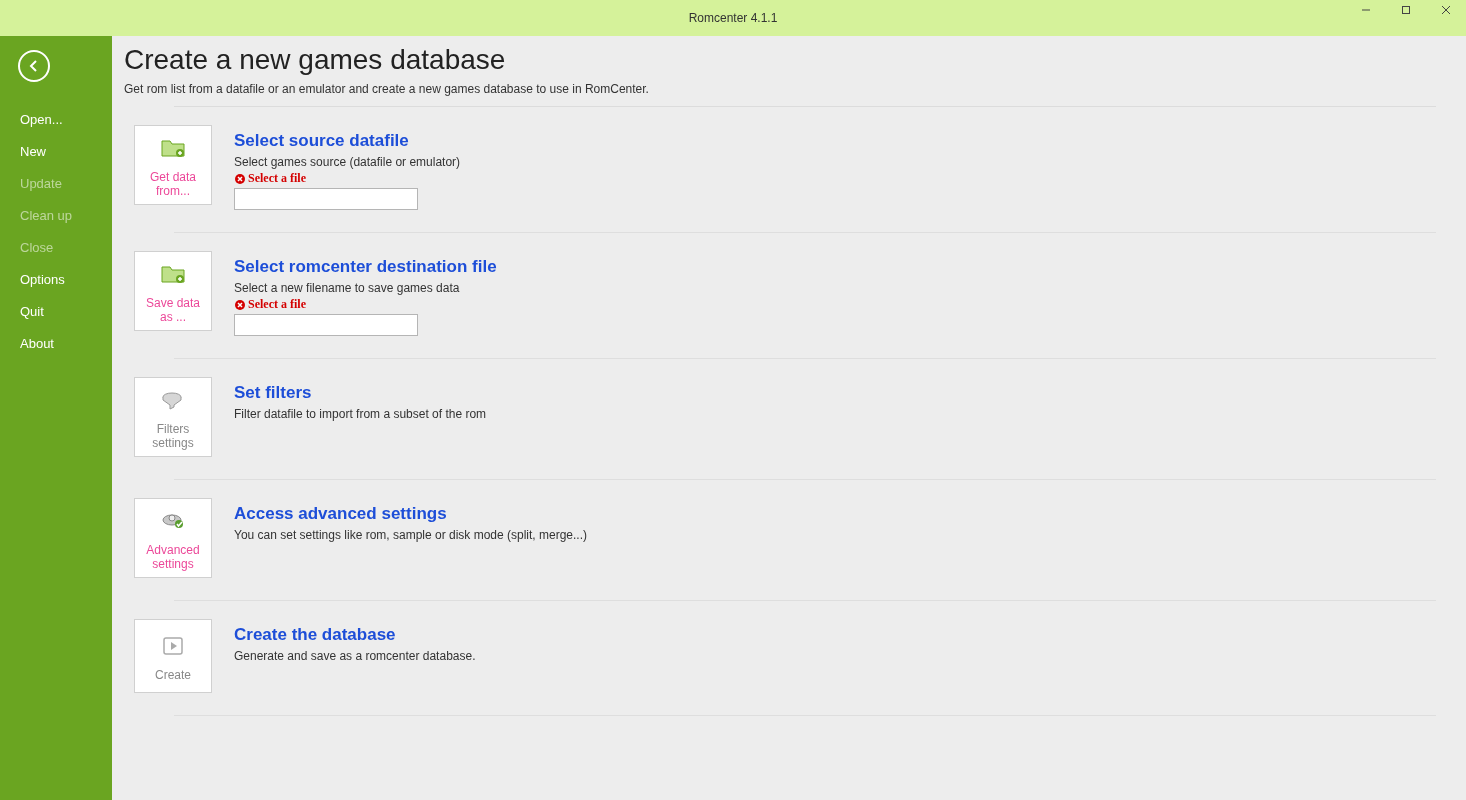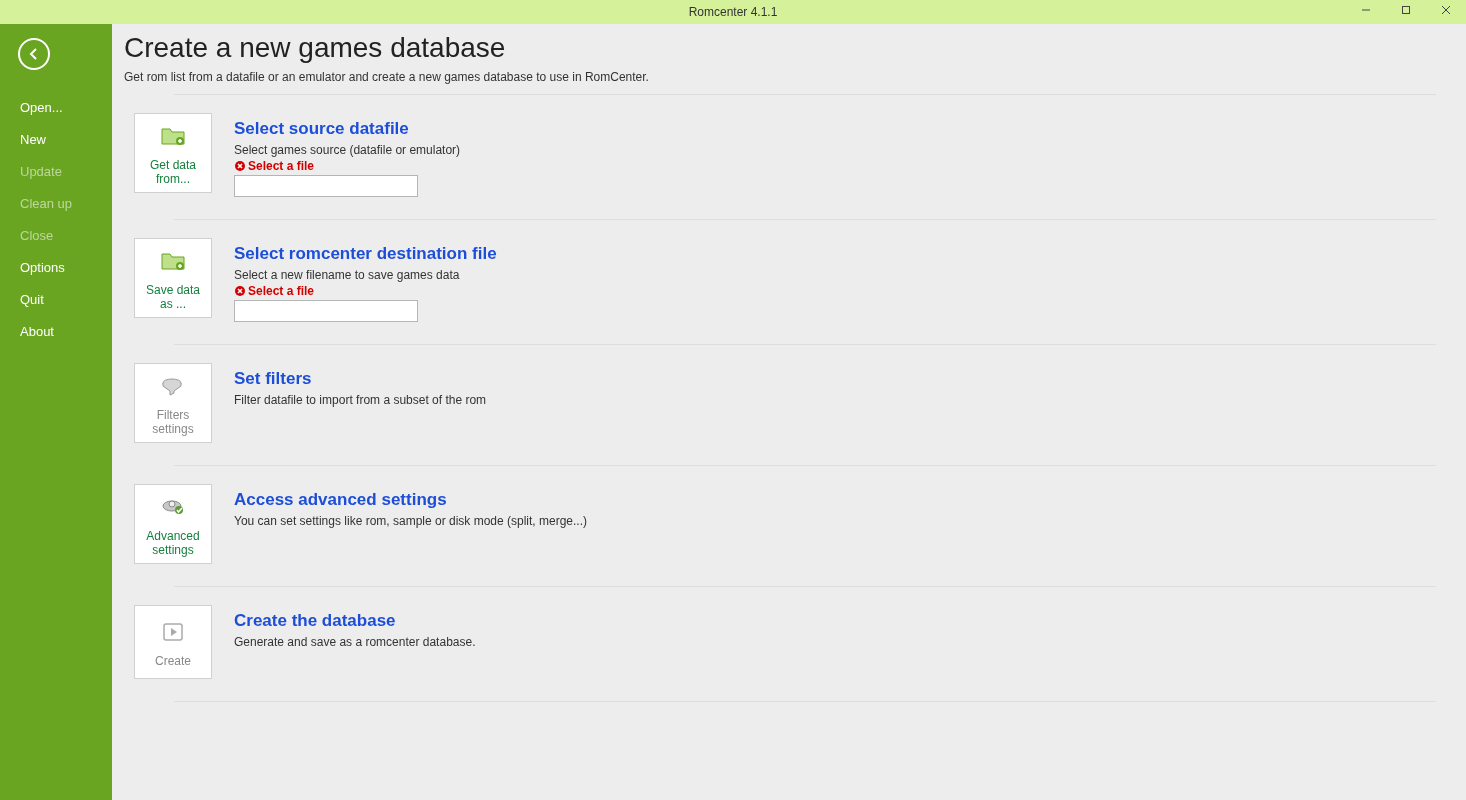--- a/index.html
+++ b/index.html
@@ -8,21 +8,21 @@
     font-size: 13px;
     color: #222;
     background: #6aa521;
     width: 1466px;
     height: 800px;
     overflow: hidden;
     display: flex;
     flex-direction: column;
   }
   .titlebar {
-    height: 24px;
+    height: 36px;
     background: #d5f29a;
     display: flex;
     align-items: center;
     justify-content: center;
     position: relative;
     font-size: 12px;
     color: #333;
   }
   .titlebar .win-controls {
     position: absolute;
@@ -115,21 +115,21 @@
     background: #fff;
     border: 1px solid #d0d0d0;
     display: flex;
     flex-direction: column;
     align-items: center;
     justify-content: center;
     padding: 8px 4px 6px 4px;
     text-align: center;
     font-size: 12px;
     line-height: 14px;
-    color: #15803d;
+    color: #ec4899;
     cursor: pointer;
   }
   .card-btn.disabled { color: #888; cursor: default; }
   .card-btn .icon-slot {
     height: 28px;
     margin-bottom: 8px;
     display: flex;
     align-items: center;
     justify-content: center;
   }
@@ -149,20 +149,21 @@
     margin-bottom: 2px;
   }
   .error-line {
     color: #d40000;
     font-weight: 600;
     font-size: 12px;
     display: flex;
     align-items: center;
     gap: 2px;
     margin-bottom: 2px;
+    font-family: Liberation Serif, serif;
   }
   .text-input {
     width: 184px;
     height: 22px;
     border: 1px solid #b5b5b5;
     background: #fff;
     padding: 0 4px;
     font-size: 12px;
   }
   .step-divider {

